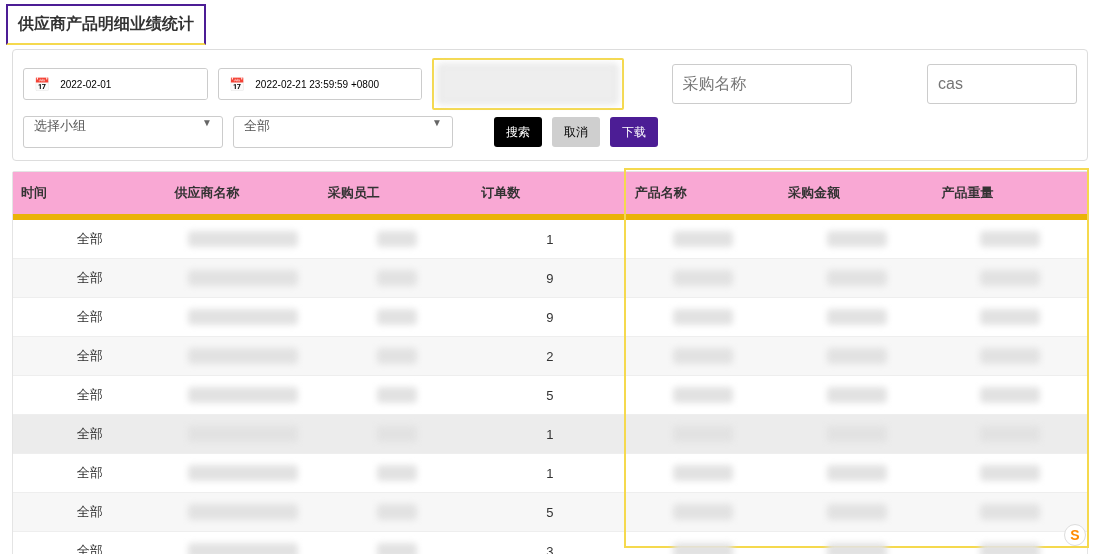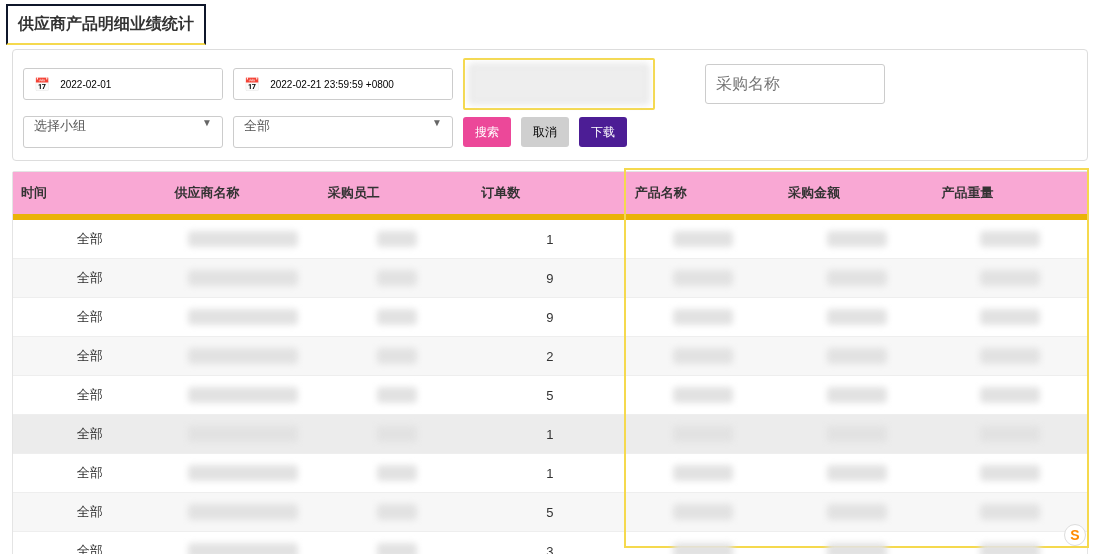--- a/index.html
+++ b/index.html
@@ -13,21 +13,21 @@
       width: 1100px;
       height: 554px;
       overflow: hidden;
       font-size: 13px;
       color: #333;
     }
     .page-title {
       font-size: 16px;
       font-weight: bold;
       padding: 8px 10px;
-      border: 2px solid #0f172a;
+      border: 2px solid #4c1d95;
       border-bottom: 2px solid #f5d94e;
       display: inline-block;
       margin: 4px 0 0 6px;
     }
     .filter-panel {
       margin: 4px 12px 10px 12px;
       padding: 12px 10px;
       border: 1px solid #ddd;
       border-radius: 4px;
       background: #fff;
@@ -104,21 +104,21 @@
     }
     .btn {
       height: 30px;
       padding: 0 12px;
       border: none;
       border-radius: 3px;
       font-size: 12px;
       cursor: pointer;
       color: #fff;
     }
-    .btn-primary { background: #ec4899; }
+    .btn-primary { background: #000000; margin-left: 31px; }
     .btn-default { background: #cfcfcf; color: #000000; }
     .btn-info { background: #4c1d95; }
     .table-wrapper {
       margin: 0 12px;
       border: 1px solid #e4e4e4;
       border-radius: 2px;
       position: relative;
     }
     .highlight-cols {
       position: absolute;
@@ -209,20 +209,21 @@
     <div class="input-group w220">
       <span class="cal-icon">📅</span>
       <input type="text" value="2022-02-21 23:59:59 +0800" style="">
     </div>
     <div class="highlight-box">
       <input class="plain-input w180" style="filter: blur(3px); background: rgb(238, 238, 238);" placeholder="">
     </div>
     <div style="width:30px;"></div>
     <input class="plain-input w180" placeholder="采购名称" style="">
     <div style="width:60px;"></div>
+    <input class="plain-input w150" placeholder="cas" style="">
   </div>
   <div class="filter-row">
     <div class="select-wrap w200">
       <span class="select-label">选择小组</span>
       <span class="caret">▼</span>
     </div>
     <div class="select-wrap w220">
       <span class="select-label">全部</span>
       <span class="caret">▼</span>
     </div>

